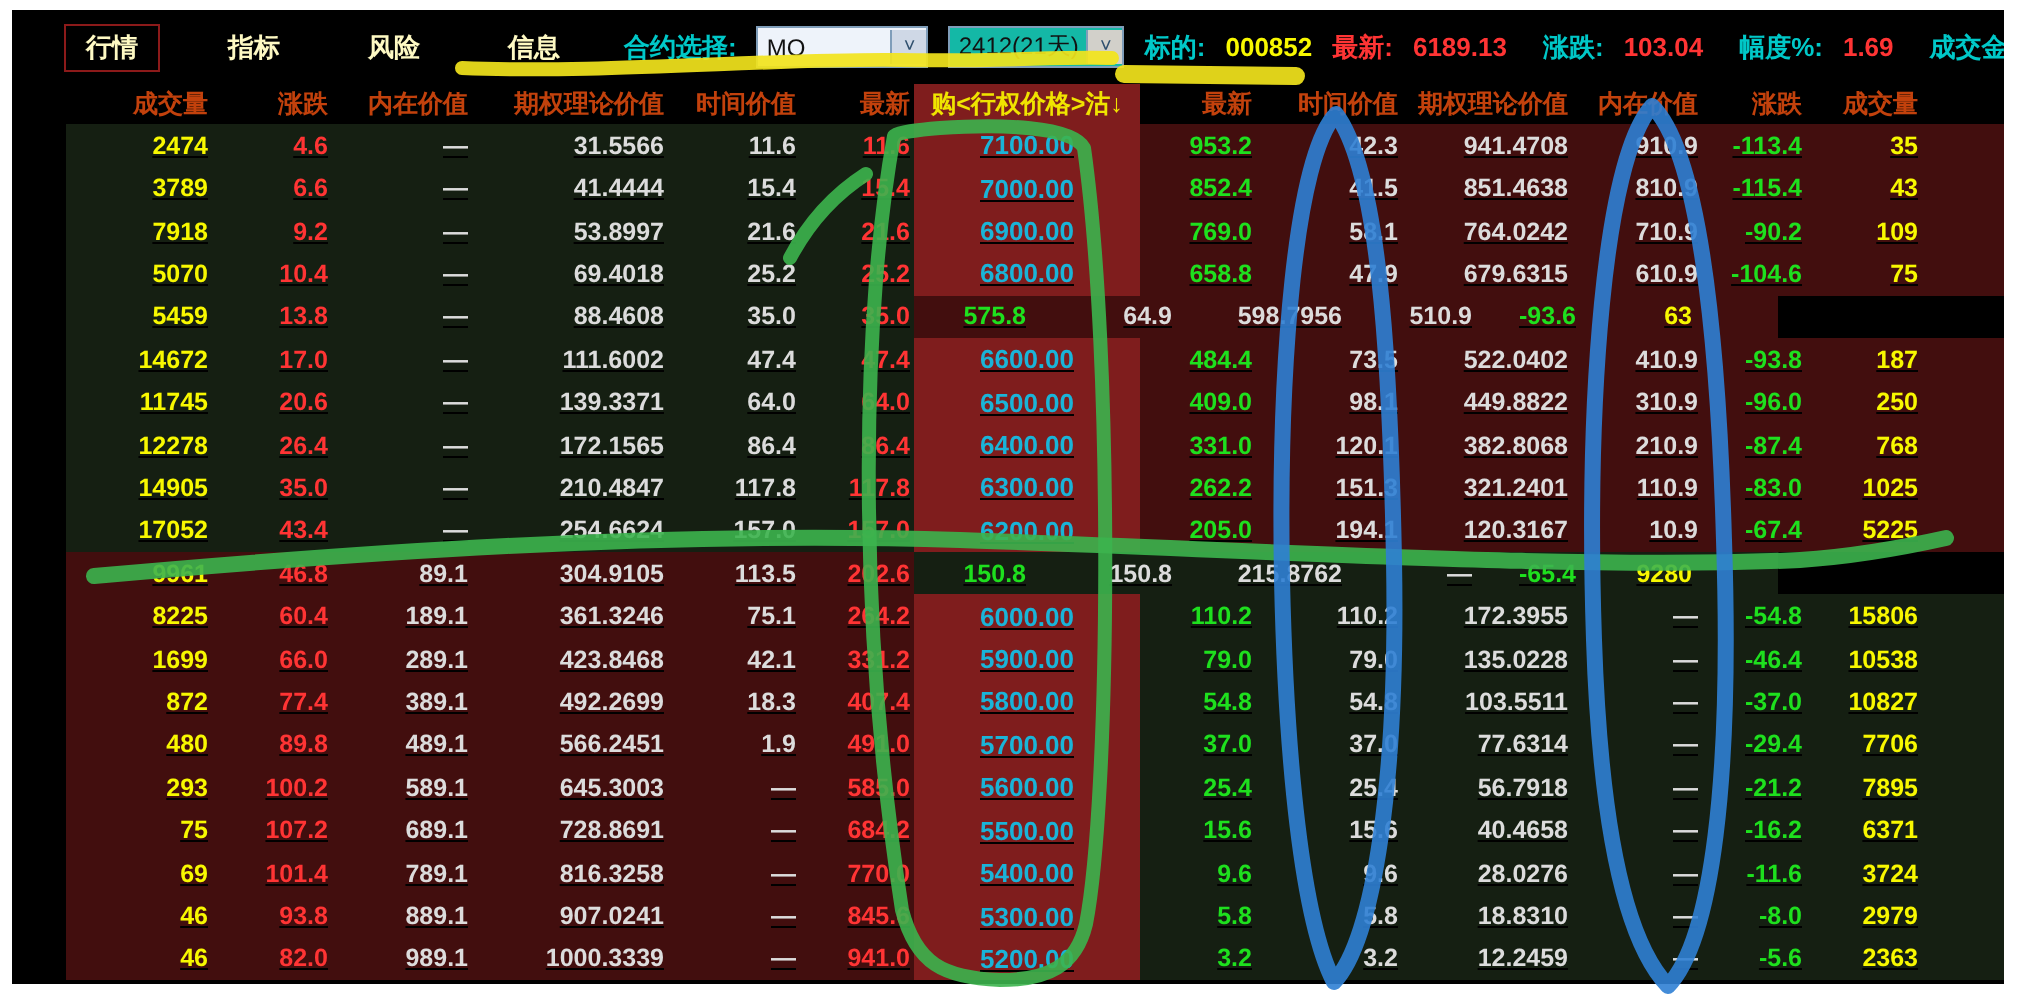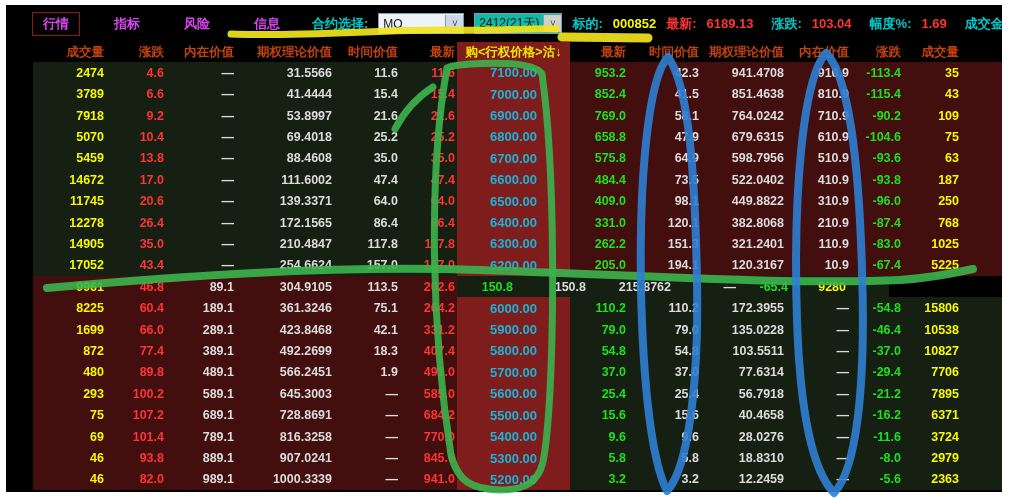--- a/index.html
+++ b/index.html
@@ -1,42 +1,42 @@
 <!DOCTYPE html>
 <html><head>
 <meta charset="utf-8">
 <style>
   html,body{margin:0;padding:0;background:#ffffff;width:1009px;height:498px;overflow:hidden;
     font-family:"Liberation Sans","DejaVu Sans",sans-serif;}
   #app{position:absolute;left:6px;top:5px;width:996px;height:487px;background:#000;overflow:hidden;}
   
   .topbar{height:37px;display:flex;align-items:center;color:#ccc;font-size:13px;font-weight:bold;white-space:nowrap;}
   .tabs{display:flex;align-items:center;margin-left:26px;gap:24px;}
-  .tab{padding:2px 10px;color:#d946ef;cursor:default;}
+  .tab{padding:2px 10px;color:#fef9c3;cursor:default;}
   .tab.active{border:1px solid #8c1a1a;}
   .toolbar{display:flex;align-items:center;margin-left:22px;gap:10px;}
   .lbl-cyan{color:#00c8c8;}
   .lbl-red{color:#ff3434;}
   .val-red{color:#ff3434;text-align:center;}
   .val-yellow{color:#f8f800;}
   .select{display:inline-flex;align-items:center;height:19px;border:1px solid #7f9db9;background:#eef3fa;color:#111;font-weight:normal;font-size:12px;}
   .select .txt{padding:0 4px;min-width:58px;}
   .select .arrow{width:17px;height:17px;background:#cfd8e6;border-left:1px solid #7f9db9;display:flex;align-items:center;justify-content:center;color:#30506e;font-size:10px;}
   .select.gray{background:#14b8a6;}
   .select.gray .arrow{background:#d2d0ca;}
   
   .grid-row{display:flex;height:20px;align-items:center;}
   .hdr{height:20px;color:#00c8c8;font-size:12.5px;font-weight:bold;}
   .gutter{width:27px;height:100%;}
   .seg-call{width:424px;height:100%;display:grid;grid-template-columns:73px 60px 70px 98px 66px 57px;align-items:center;}
   .seg-strike{width:113px;height:100%;display:flex;align-items:center;justify-content:center;background:#7f1d1d;}
   .seg-put{width:432px;height:100%;display:grid;grid-template-columns:58px 73px 85px 65px 52px 58px 41px;align-items:center;}
   .cell{text-align:right;font-size:12.5px;font-weight:bold;padding-right:2px;}
   .rows{height:428px;display:flex;flex-direction:column;}
-  .row{flex:1;display:flex;align-items:center;}
+  .row{flex:1;display:flex;align-items:center;text-decoration:underline;}
   .bg-grn{background:#151f12;}
   .bg-mar{background:#420e0e;}
   .c-wht{color:#dcdcdc;}
   .c-red{color:#ff3434;}
   .c-grnv{color:#1ee01e;}
   .c-yel{color:#f8f800;}
   .strike-val{color:#1ab4d8;font-size:13px;font-weight:bold;}
   .hdr .cell{font-size:12.5px;color:#c2410c;}
   .hdr .strike-h{color:#f0e400;font-size:12.5px;font-weight:bold;}
   
@@ -197,23 +197,20 @@
       <div class="row">
         <div class="gutter"></div>
         <div class="seg-call bg-grn">
           <div class="cell c-yel">5459</div>
           <div class="cell c-red">13.8</div>
           <div class="cell c-wht">—</div>
           <div class="cell c-wht">88.4608</div>
           <div class="cell c-wht">35.0</div>
           <div class="cell c-red">35.0</div>
         </div>
-        <div class="seg-strike">
-          <span class="strike-val">6700.00</span>
-        </div>
         <div class="seg-put bg-mar">
           <div class="cell c-grnv">575.8</div>
           <div class="cell c-wht">64.9</div>
           <div class="cell c-wht">598.7956</div>
           <div class="cell c-wht">510.9</div>
           <div class="cell c-grnv">-93.6</div>
           <div class="cell c-yel">63</div>
           <div></div>
         </div>
       </div>

